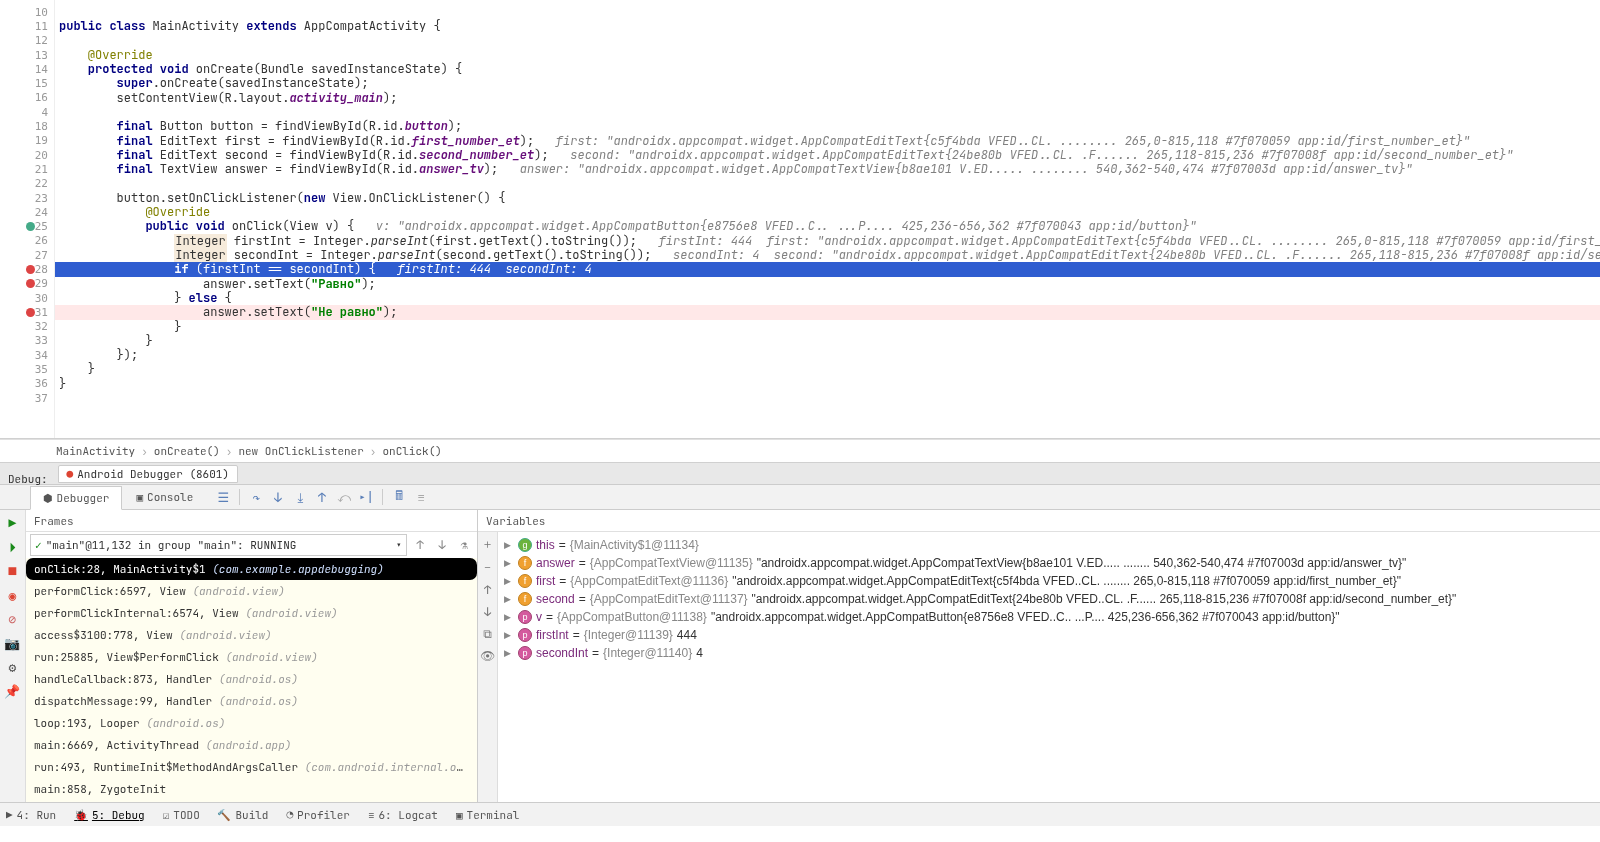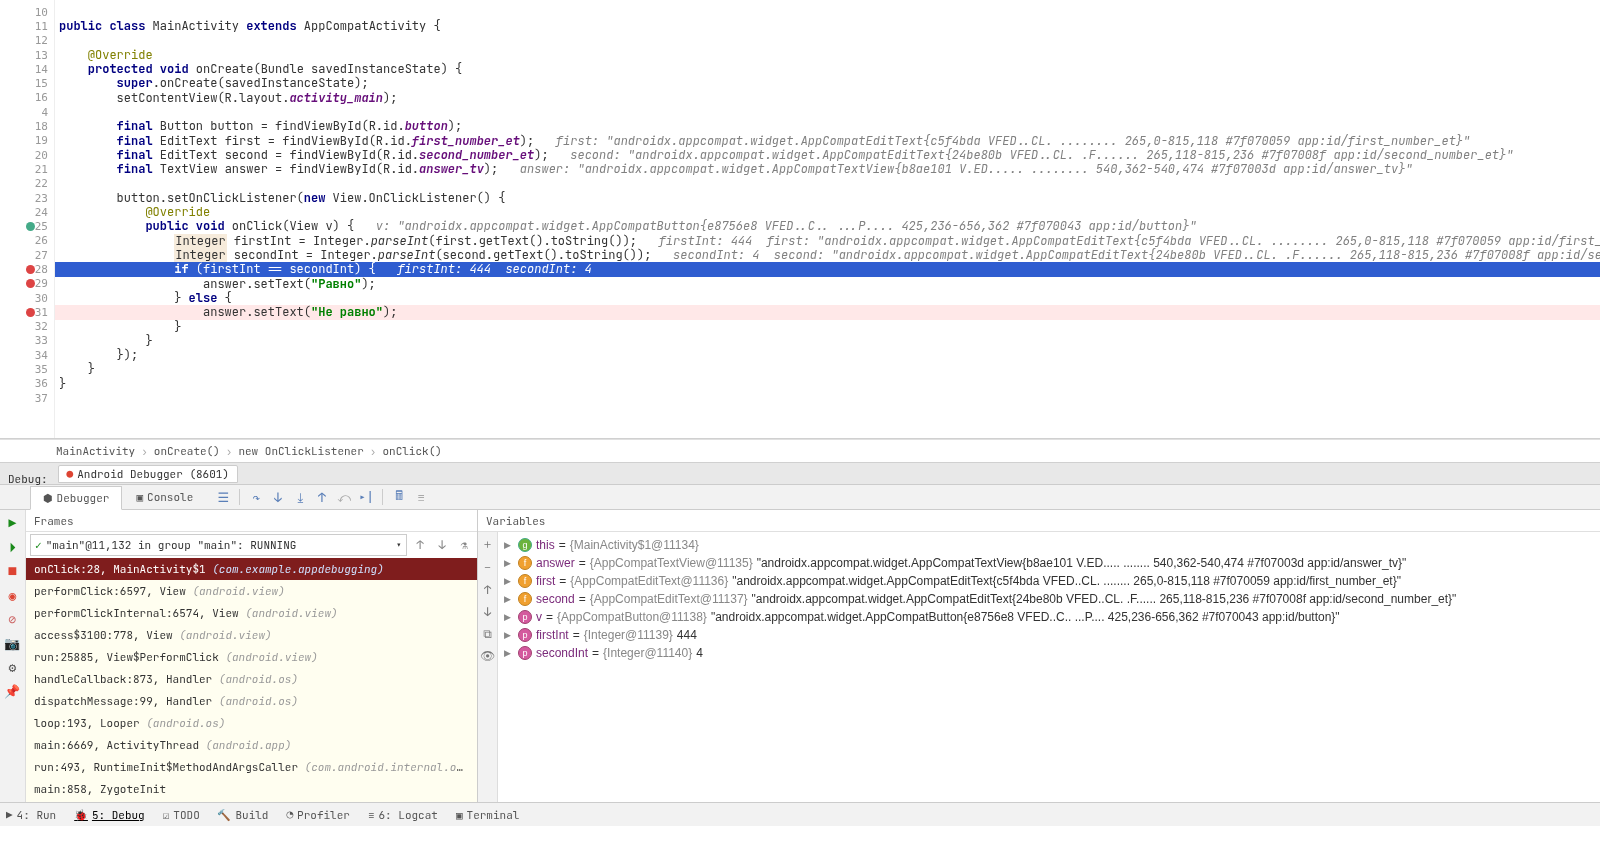--- a/index.html
+++ b/index.html
@@ -47,21 +47,21 @@
 .left-rail .ic.green { color:#1a8a1a; }
 .left-rail .ic.red { color:#d43; }
 
 .frames-panel { width:452px; display:flex; flex-direction:column; border-right:1px solid #ccc; }
 .panel-hdr { height:22px; background:#fff; border-bottom:1px solid #e0e0e0; display:flex; align-items:center; padding:0 8px; font-size:11px; color:#555;}
 .thread-row { height:26px; display:flex; align-items:center; padding:0 4px; gap:4px; }
 .thread-select { flex:1; height:22px; border:1px solid #ccc; font-size:11px; padding:0 4px; display:flex; align-items:center; justify-content:space-between;}
 .small-ic { width:18px; height:18px; display:flex; align-items:center; justify-content:center; color:#888; cursor:pointer;}
 .frames-list { flex:1; overflow:auto; font-size:11px; background:#fffef0;}
 .frame-item { padding:4px 8px; cursor:pointer; white-space:nowrap; overflow:hidden; text-overflow:ellipsis;}
-.frame-item.sel { background:#7f1d1d; color:#fff; }
+.frame-item.sel { background:#000000; color:#fff;border-radius:7px; }
 .frame-item .pkg { color:#999; font-style:italic;}
 .frame-item.sel .pkg { color:#cfe0ff; }
 
 .vars-panel { flex:1; display:flex; flex-direction:column; }
 .vars-body { flex:1; display:flex; }
 .vars-rail { width:20px; background:#f2f2f2; border-right:1px solid #ddd; display:flex; flex-direction:column; align-items:center; gap:6px; padding-top:4px;}
 .vars-rail .ic { font-size:12px; color:#777; cursor:pointer;}
 .vars-tree { flex:1; padding:4px 6px; font-family:"Segoe UI",sans-serif; font-size:12px;}
 .var-row { padding:2px 0; display:flex; align-items:center; gap:4px;}
 .var-row .arr { color:#888; width:10px; font-size:9px;}

